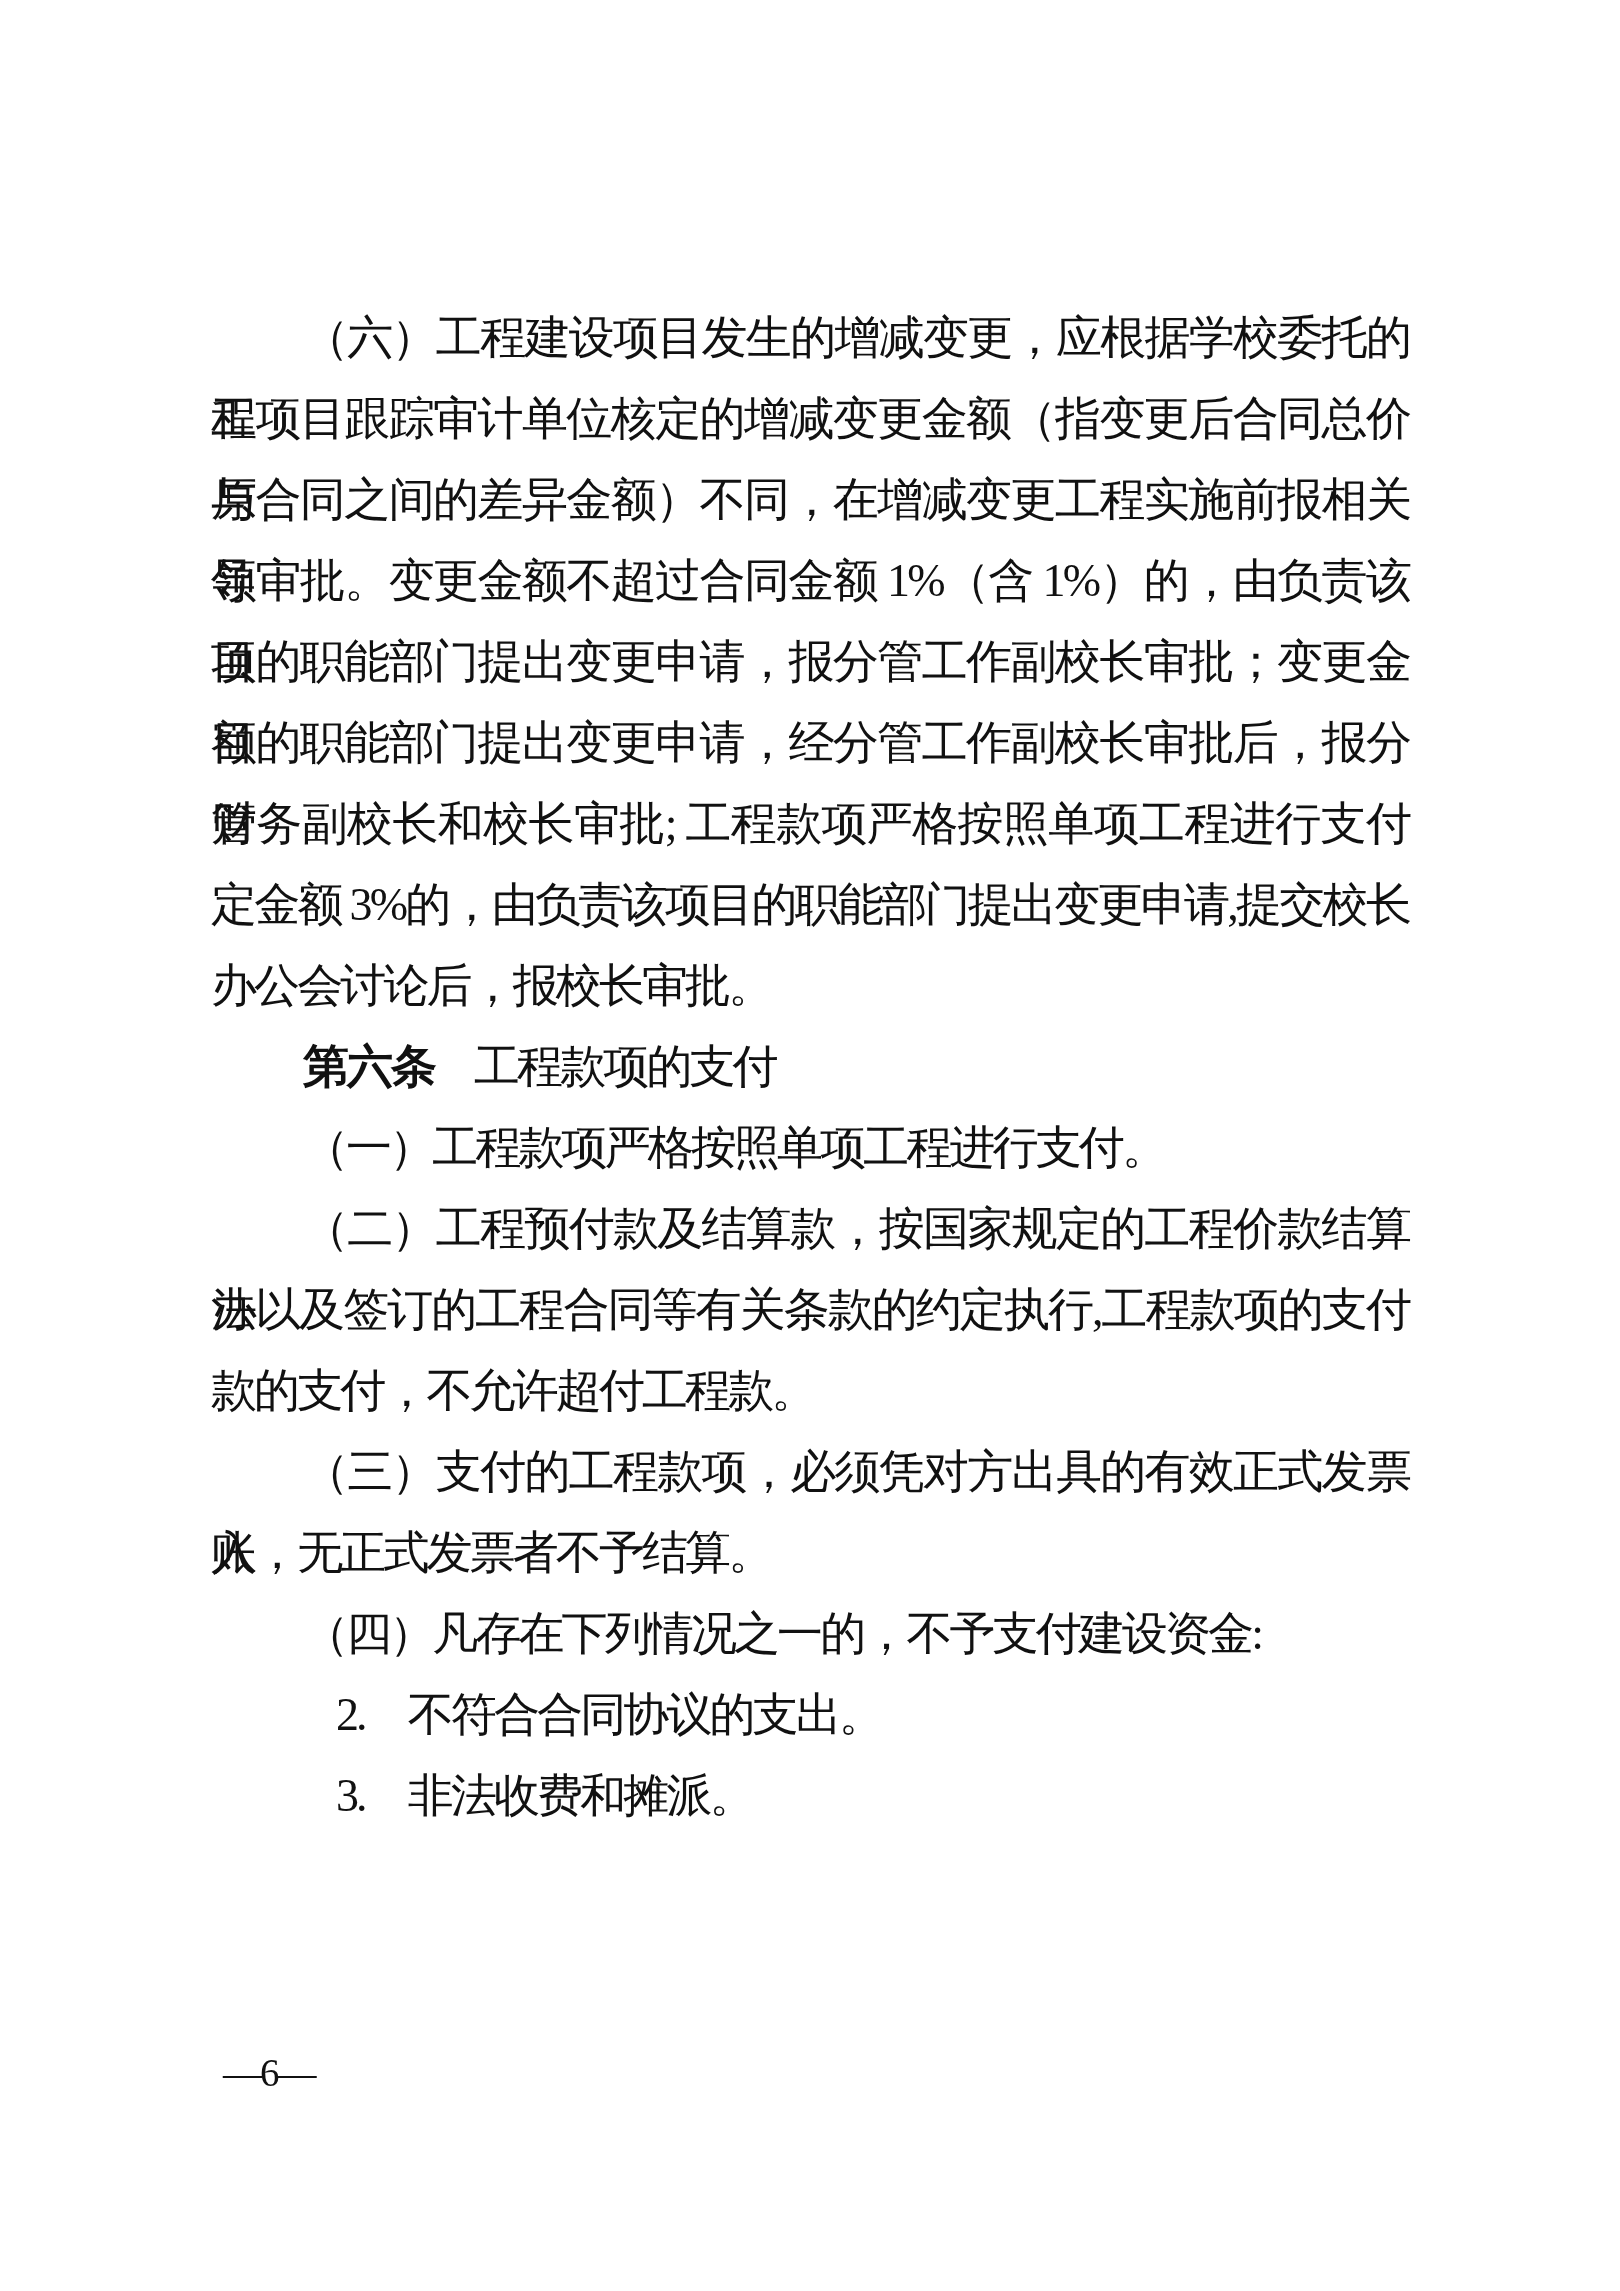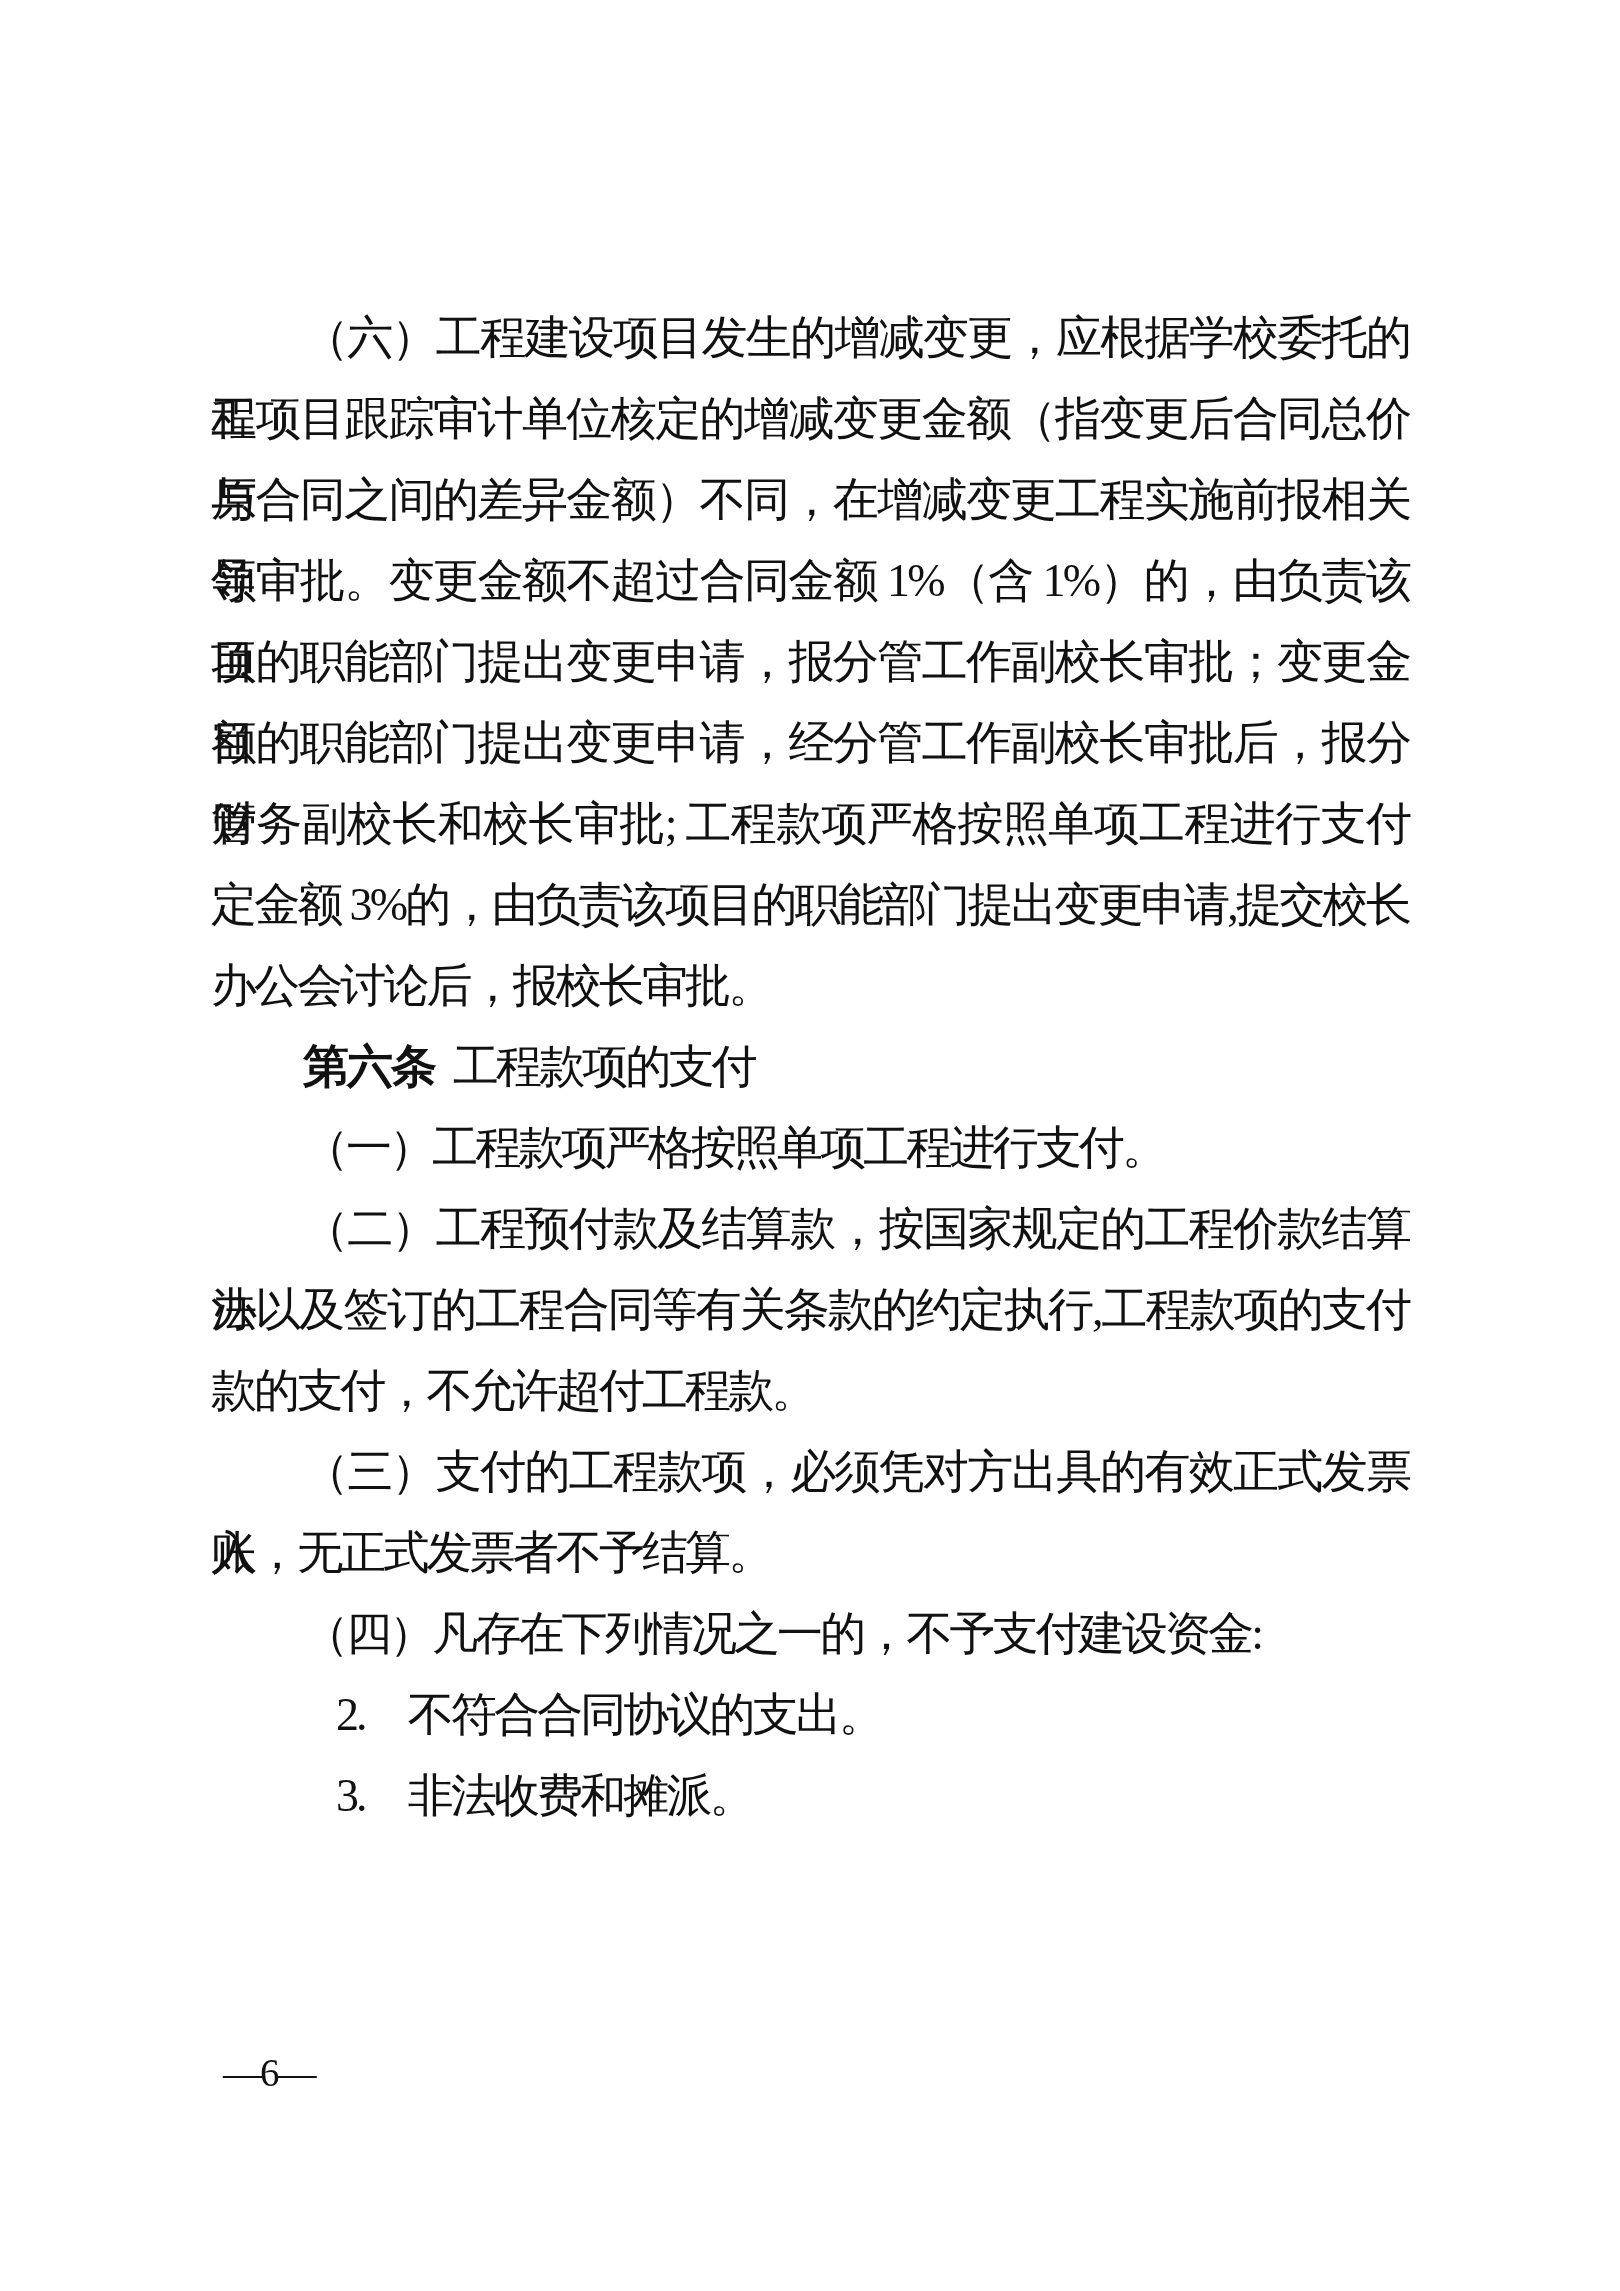--- a/index.html
+++ b/index.html
@@ -38,21 +38,21 @@
   .line.indent {
     text-indent: 92px;
   }
   .line.indent-num {
     text-indent: 125px;
   }
   .article-number {
     font-weight: 700;
     font-family: Liberation Mono, monospace;
     letter-spacing: -2px;
-    margin-right: 18px;
+    margin-right: 39px;
   }
   .footer {
     position: absolute;
     left: 223px;
     top: 2050px;
     font-size: 39px;
     line-height: 45px;
     letter-spacing: -2px;
     color: #111111;
   }

